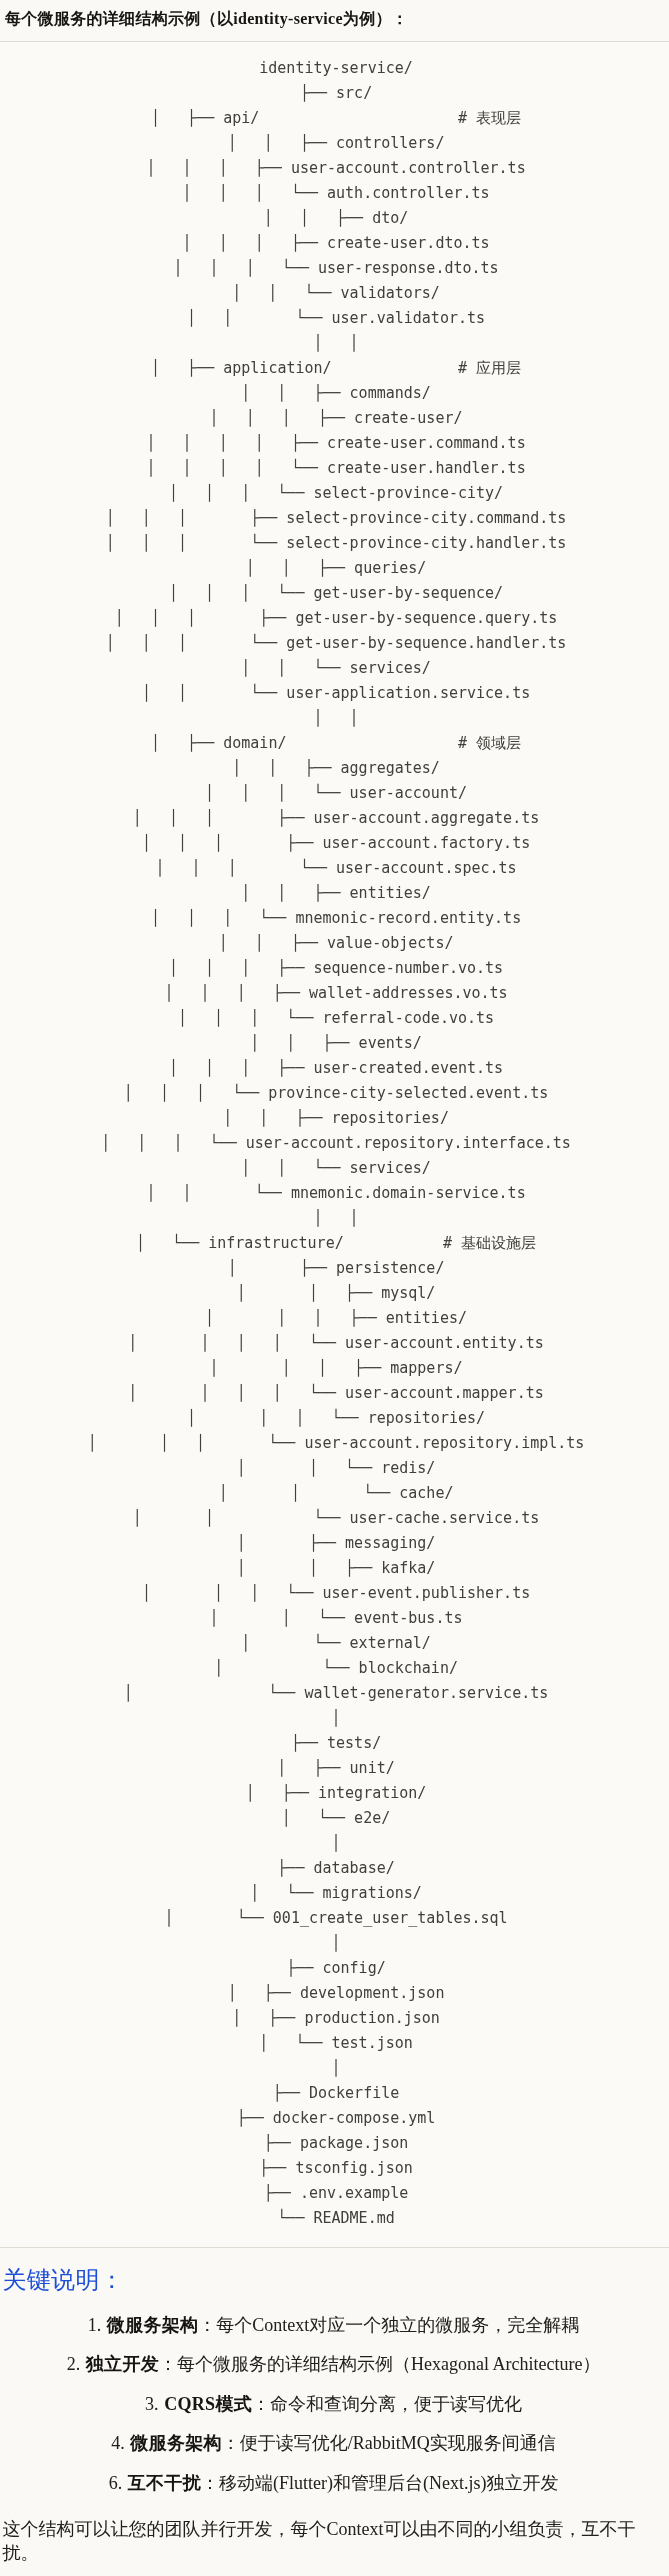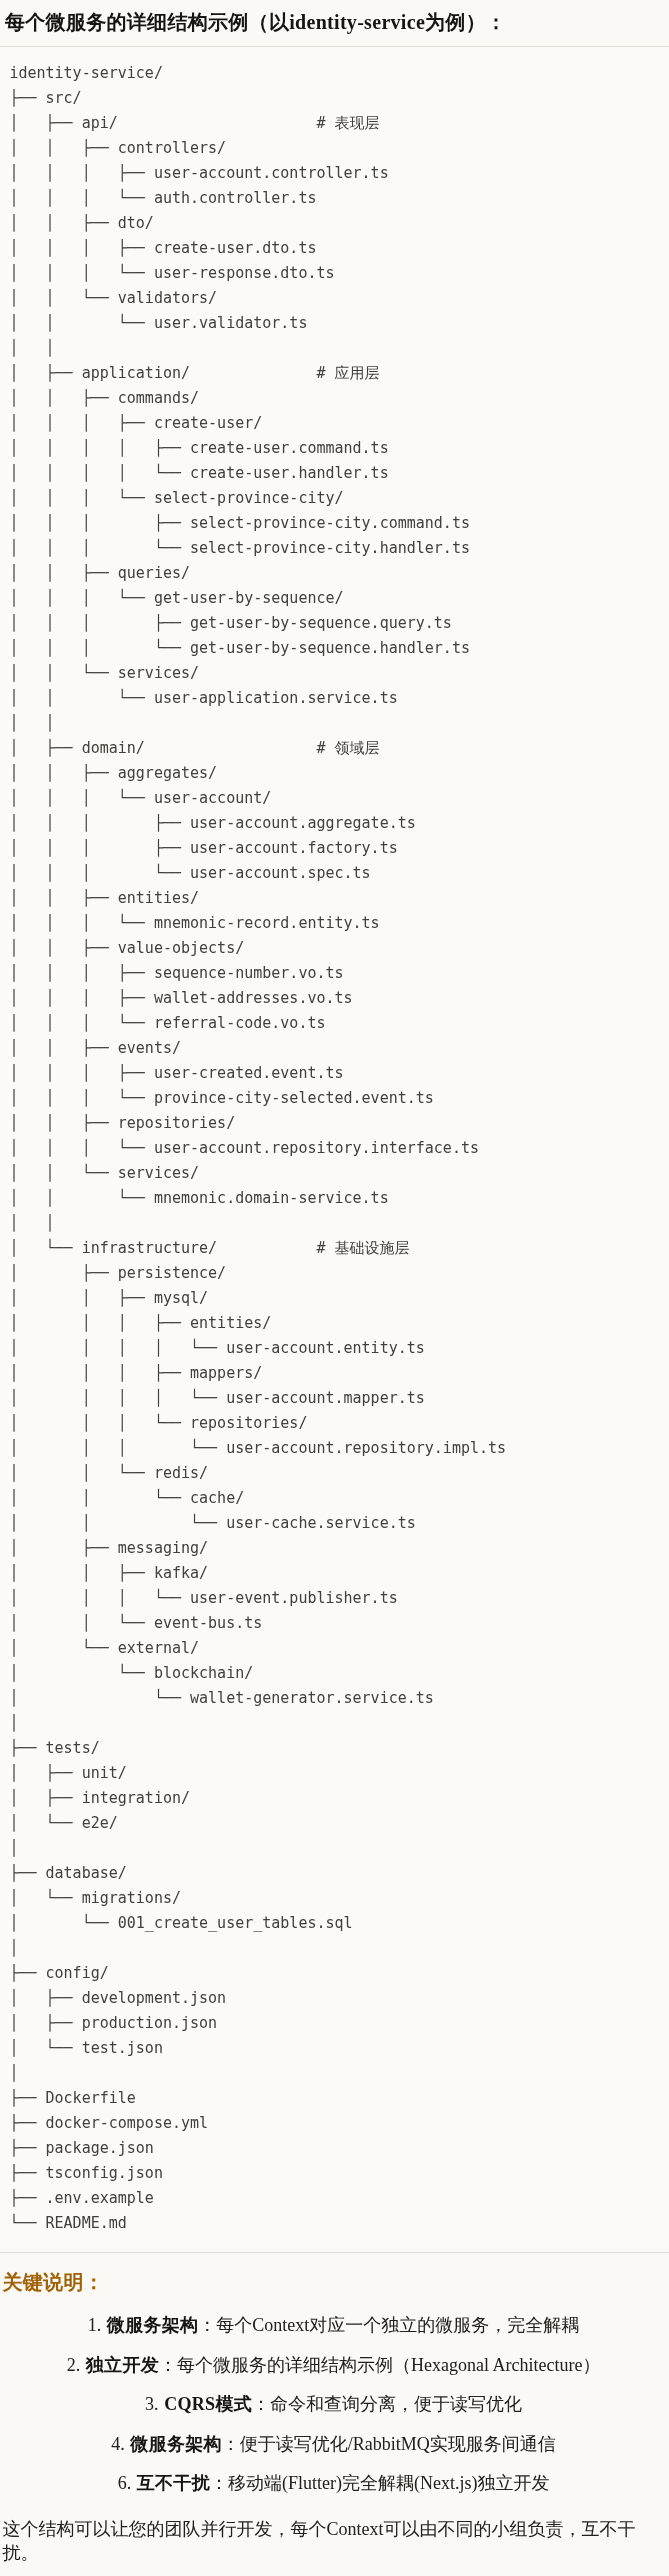--- a/index.html
+++ b/index.html
@@ -11,50 +11,51 @@
     width: 669px;
     min-height: 2576px;
     color: #1C1B17;
     font-family: "Liberation Serif", serif;
     overflow-x: hidden;
   }
   .page {
     width: 669px;
   }
   .doc-title {
-    font-size: 20px;
+    font-size: 16px;
     font-weight: 700;
     color: #161511;
     margin: 0;
     padding: 8.8px 5px 11.3px 5px;
     line-height: 1.3;
     letter-spacing: 0.3px;
   }
   .code-block {
     background: #FBFAF6;
     border-top: 0.6px solid #E0DED4;
     border-bottom: 0.6px solid #E0DED4;
     padding: 13.8px 6.3px 16.3px 9.4px;
+    text-align: center;
   }
   .tree {
     margin: 0;
     font-family: "DejaVu Sans Mono", "Liberation Mono", monospace;
     font-size: 15px;
     line-height: 25px;
     color: #41403B;
     white-space: pre;
     tab-size: 4;
   }
   .notes-section {
     padding: 0 6.3px 19px 2.5px;
   }
   .notes-heading {
-    font-size: 20px;
-    font-weight: 700;
-    color: #a16207;
+    font-size: 24px;
+    font-weight: 400;
+    color: #1d4ed8;
     margin: 17px 0 19px 0;
     line-height: 1.25;
     letter-spacing: 0.3px;
   }
   .note {
     font-size: 18px;
     line-height: 22.5px;
     margin: 0 0 17px 1.9px;
     color: #21201B;
     text-align: center;
@@ -186,21 +187,21 @@
     <div class="note">
       <span class="num">3.</span><strong>CQRS模式</strong><span class="sep">：</span><span class="txt">命令和查询分离，便于读写优化</span>
     </div>
 
     <div class="note">
       <span class="num">4.</span><strong>微服务架构</strong><span class="sep">：</span><span class="txt">便于读写优化/RabbitMQ实现服务间通信</span>
     </div>
 
 
     <div class="note">
-      <span class="num">6.</span><strong>互不干扰</strong><span class="sep">：</span><span class="txt">移动端(Flutter)完全解耦(Next.js)独立开发</span>
+      <span class="num">6.</span><strong>互不干扰</strong><span class="sep">：</span><span class="txt">移动端(Flutter)和管理后台(Next.js)独立开发</span>
     </div>
 
     <p class="closing">这个结构可以让您的团队并行开发，每个Context可以由不同的小组负责，互不干扰。</p>
 
   </section>
 
 </div>
 
 
 </body></html>

